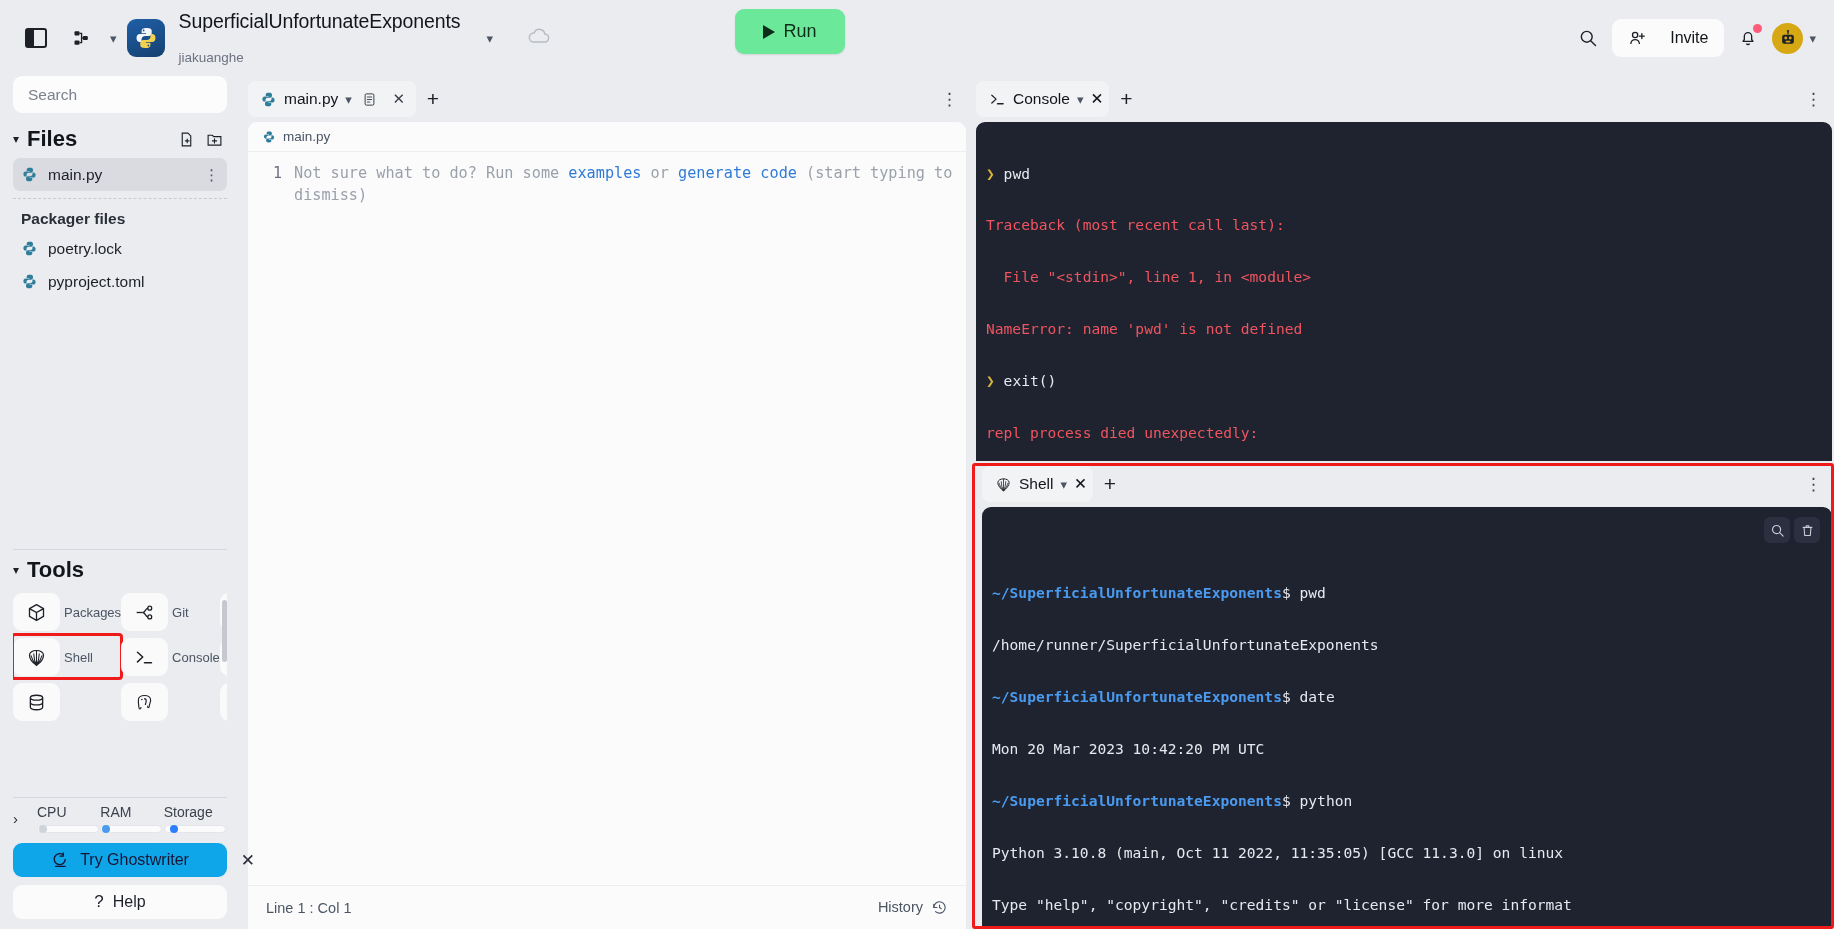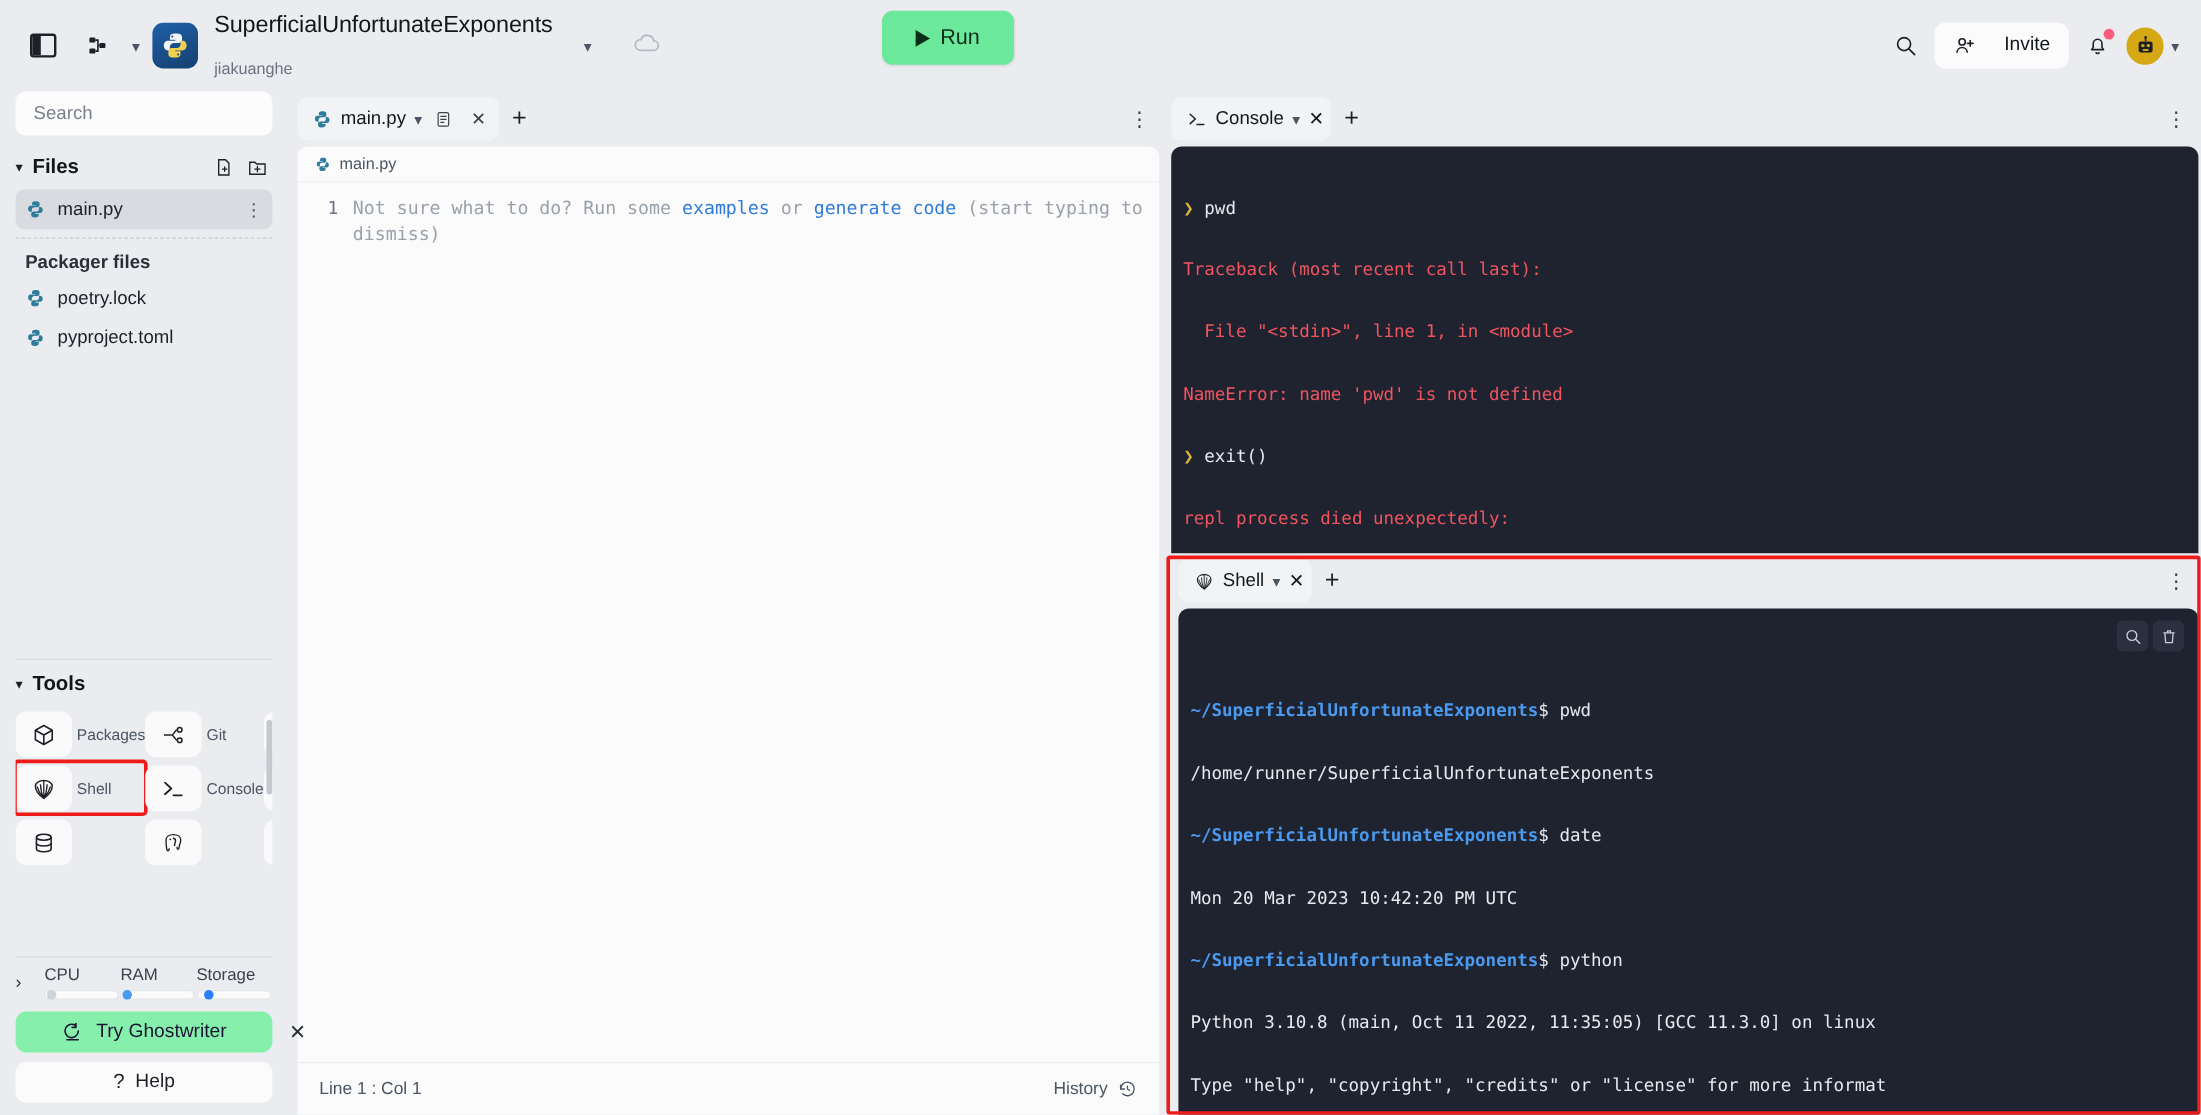--- a/index.html
+++ b/index.html
@@ -70,21 +70,21 @@
     padding: 0 13px 10px 13px;
     min-height: 0;
   }
   .search-box {
     height: 37px; background: #fcfcfd; border-radius: 9px;
     display:flex; align-items:center; padding: 0 15px;
     font-size: 15.5px; color:#7b818c; cursor: text;
   }
   .sec-head { display:flex; align-items:center; height: 38px; margin-top: 7px; }
   .sec-chev { font-size: 12px; color:#1d2127; margin-right: 8px; }
-  .sec-title { font-size: 17px; font-weight: 700; color:#12151a;text-align:right; }
+  .sec-title { font-size: 22px; font-weight: 700; color:#12151a;text-align:right; }
   .sec-actions { margin-left:auto; display:flex; gap: 2px; }
   .sm-ico { width: 26px;height:26px;display:flex;align-items:center;justify-content:center;border-radius:6px;cursor:pointer;color:#1d2127;}
   .file-row {
     height: 33px; display:flex; align-items:center; gap:10px;
     padding: 0 8px; border-radius: 7px; cursor:pointer; font-size:15.5px; color:#1d2127;
   }
   .file-row.active { background:#d9dbe0; }
   .file-row .dots { margin-left:auto; color:#4b5563; font-size:15px; }
   .divider { height:1px; border-top: 1px dashed #c8cbd1; margin: 7px 0 6px 0; }
   .pkg-title { font-size: 15.5px; font-weight: 700; color:#2a2f38; padding: 5px 8px 4px 8px; }
@@ -108,21 +108,21 @@
   .tools-bar { position:absolute; right:0; top:10px; width:5px; height:62px; background:#c5c8ce; border-radius:3px; }
 
   .res-row { display:flex; align-items:flex-start; gap: 4px; padding-top: 6px; border-top:1px solid #d5d8de; margin-top: 2px;}
   .res-chev { width:20px; font-size:15px; color:#2a2f38; padding-top: 6px; }
   .res-items { display:grid; grid-template-columns: repeat(3,1fr); flex:1; gap: 0; }
   .res-item { display:flex; flex-direction:column; gap:5px; }
   .res-lbl { font-size: 14px; color:#3c424c; }
   .res-bar { height: 8px; border-radius: 5px; background:#fbfbfc; border: 1px solid #e3e5e9; position:relative; width: 62px;}
   .res-dot { position:absolute; top:-1px; width:8px;height:8px;border-radius:50%; background:#2b7fff; }
   .ghost-btn {
-    margin-top: 10px; height: 34px; border-radius: 9px; background:#86efac;
+    margin-top: 10px; height: 34px; border-radius: 9px; background:#0ea5e9;
     display:flex;align-items:center;justify-content:center; gap:10px; cursor:pointer;
     font-size:16px; color:#1a1533; position: relative;
   }
   .ghost-close { position:absolute; right:-28px; top:7px; font-size:17px; color:#2a2f38; cursor:pointer; }
   .help-btn {
     margin-top: 8px; height: 34px; border-radius: 9px; background:#fbfbfc;
     display:flex;align-items:center;justify-content:center;gap:9px;cursor:pointer;font-size:16px;color:#1d2127;
   }
 
   
@@ -144,21 +144,21 @@
     height: 30px; display:flex; align-items:center; gap:7px; padding-left: 14px;
     font-size: 13.5px; color:#4b5563; border-bottom: 1px solid #eceef1;
   }
   .code-area { flex:1; display:flex; padding-top: 10px; overflow:hidden; }
   .gutter { width: 46px; flex:0 0 46px; text-align:right; padding-right: 12px;
     font-family: "DejaVu Sans Mono", monospace; font-size: 15px; color:#6b7280; line-height: 22px; }
   .code-lines { flex:1; font-family:"DejaVu Sans Mono", monospace; font-size:15.2px; line-height:22px; color:#9aa1ab; padding-right: 10px; }
   .code-lines .lnk { color: #2f7bd8; }
   .statusbar { height: 44px; display:flex;align-items:center; padding: 0 18px; font-size:14.5px; color:#4b5563;
     background:#fbfbfc; margin: 0 2px 0 8px; border-top:1px solid #eceef1;}
-  .status-right { margin-left:auto; display:flex;align-items:center;gap:8px; cursor:pointer; }
+  .status-right { margin-left:auto; display:flex;gap:8px; cursor:pointer; }
 
   
   .right-pane { width: 866px; flex: 0 0 866px; display:flex; flex-direction:column; min-width:0; }
   .pane-block { display:flex; flex-direction:column; min-height:0; }
   .pane-tabstrip { height: 46px; display:flex; align-items:center; gap:2px; padding-left: 8px; }
   .pane-tab {
     height: 36px; display:flex;align-items:center;gap:7px; padding: 0 6px 0 13px;
     border-radius: 8px; background:#f2f3f5; font-size:15.5px; color:#12151a; cursor:pointer;
   }
   .pane-right-dots { margin-left:auto; padding-right: 12px; color:#3c424c; cursor:pointer; font-size:17px; }

